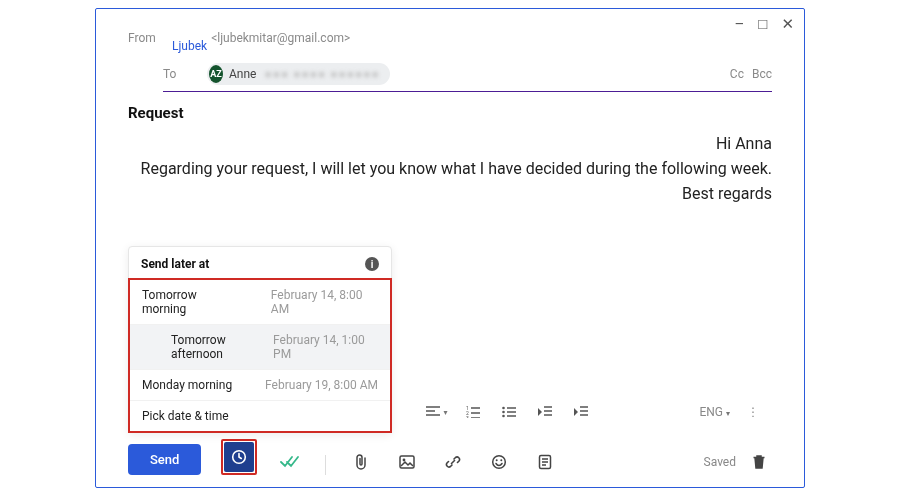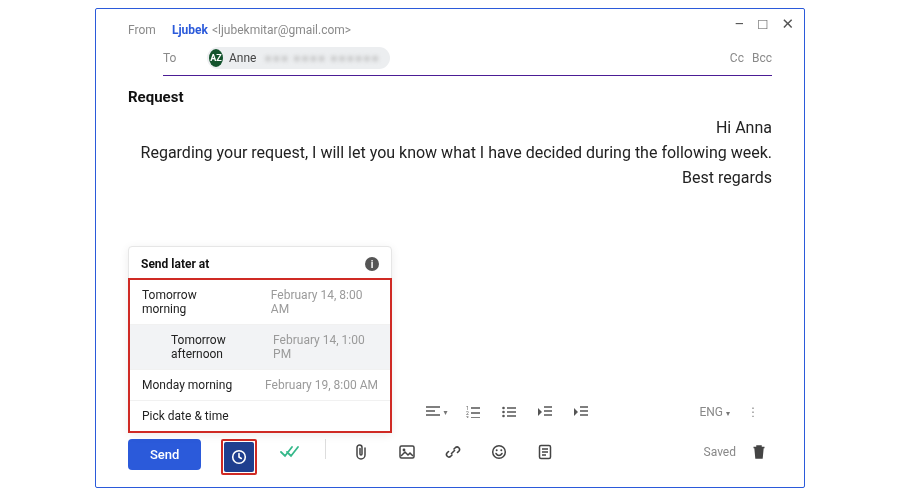--- a/index.html
+++ b/index.html
@@ -4,37 +4,37 @@
 <style>
   * { box-sizing: border-box; font-family: -apple-system, BlinkMacSystemFont, "Segoe UI", Roboto, Arial, sans-serif; }
   html,body { margin:0; padding:0; width:900px; height:500px; background:#fff; }
   .frame { width:900px; height:500px; padding:8px 95px 12px 95px; }
   .window { width:100%; height:100%; border:1px solid #2b5ada; border-radius:2px; background:#fff; position:relative; padding:10px 32px 12px 32px; display:flex; flex-direction:column; }
   .titlebar { position:absolute; top:6px; right:10px; display:flex; gap:14px; color:#555; font-size:15px; }
   .titlebar span { cursor:default; }
   .hdr-row { display:flex; align-items:center; font-size:12px; color:#777; padding:4px 0 6px 0; }
   .hdr-row.border { border-bottom:1px solid #4c1d95;margin-left:35px; }
   .hdr-label { width:44px; color:#8a8a8a; }
-  .from-name { color:#2b5ada; font-weight:700; margin-right:4px; }
+  .from-name { color:#2b5ada; font-weight:400; margin-right:4px;margin-top:16px; }
   .from-email { color:#8a8a8a; }
   .chip { display:inline-flex; align-items:center; background:#eceef0; border-radius:12px; padding:2px 10px 2px 2px; font-size:12px; color:#444; gap:6px; }
   .avatar { width:14px; height:18px; border-radius:50%; background:#14532d; color:#fff; font-size:9px; font-weight:700; display:inline-flex; align-items:center; justify-content:center; }
   .chip .blur { filter:blur(2px); color:#bbb; margin-left:2px; letter-spacing:1px; }
   .ccbcc { margin-left:auto; color:#8a8a8a; font-size:12px; display:flex; gap:8px; }
   .subject { font-weight:700; font-size:15px; color:#111; margin:12px 0 10px 0; }
   .body { font-size:16px; color:#222; line-height:1.55; flex:1;text-align:right; }
   .popup { position:absolute; left:32px; bottom:54px; width:264px; background:#fff; border:1px solid #e6e6e6; border-radius:4px; box-shadow:0 2px 10px rgba(0,0,0,0.08); }
   .popup-head { display:flex; align-items:center; justify-content:space-between; padding:10px 12px 8px 12px; font-weight:700; font-size:12px; color:#111; }
   .popup-head .info { width:14px; height:14px; border-radius:50%; background:#555; color:#fff; font-size:10px; display:flex; align-items:center; justify-content:center; font-weight:700; }
   .opts { border:2px solid #cf2a24; margin:-1px; }
   .opt { display:flex; justify-content:space-between; padding:8px 12px; font-size:12px; color:#222; border-top:1px solid #f1f1f1; }
   .opt:first-child { border-top:none;gap:32px; }
   .opt.selected { background:#f2f3f5;padding-left:41px; }
   .opt .time { color:#9a9a9a; }
-  .toolbar { display:flex; align-items:flex-start; gap:20px; padding-top:8px; }
+  .toolbar { display:flex; align-items:flex-end; gap:20px; padding-top:8px; }
   .send-btn { background:#2b5ada; color:#fff; border:none; border-radius:4px; padding:8px 22px; font-size:13px; font-weight:500; }
   .clock-wrap { border:2px solid #cf2a24; border-radius:2px; padding:1px; }
   .clock-btn { width:30px; height:30px; background:#1f3f8f; display:flex; align-items:center; justify-content:center; border-radius:2px; }
   .icon-btn { width:26px; height:26px; display:flex; align-items:center; justify-content:center; color:#555; }
   .sep { width:1px; height:20px; background:#ddd; margin:0 2px; }
   .tb-right { margin-left:auto; display:flex; align-items:center; gap:10px; color:#888; font-size:12px; }
   .fmt-bar { display:flex; align-items:center; gap:10px; margin-left:100px; color:#555; font-size:12px; }
   .chev::after { content:"\25BE"; font-size:8px; margin-left:3px; color:#777; }
   svg { display:block; }
   .row-fill { flex:1; }

